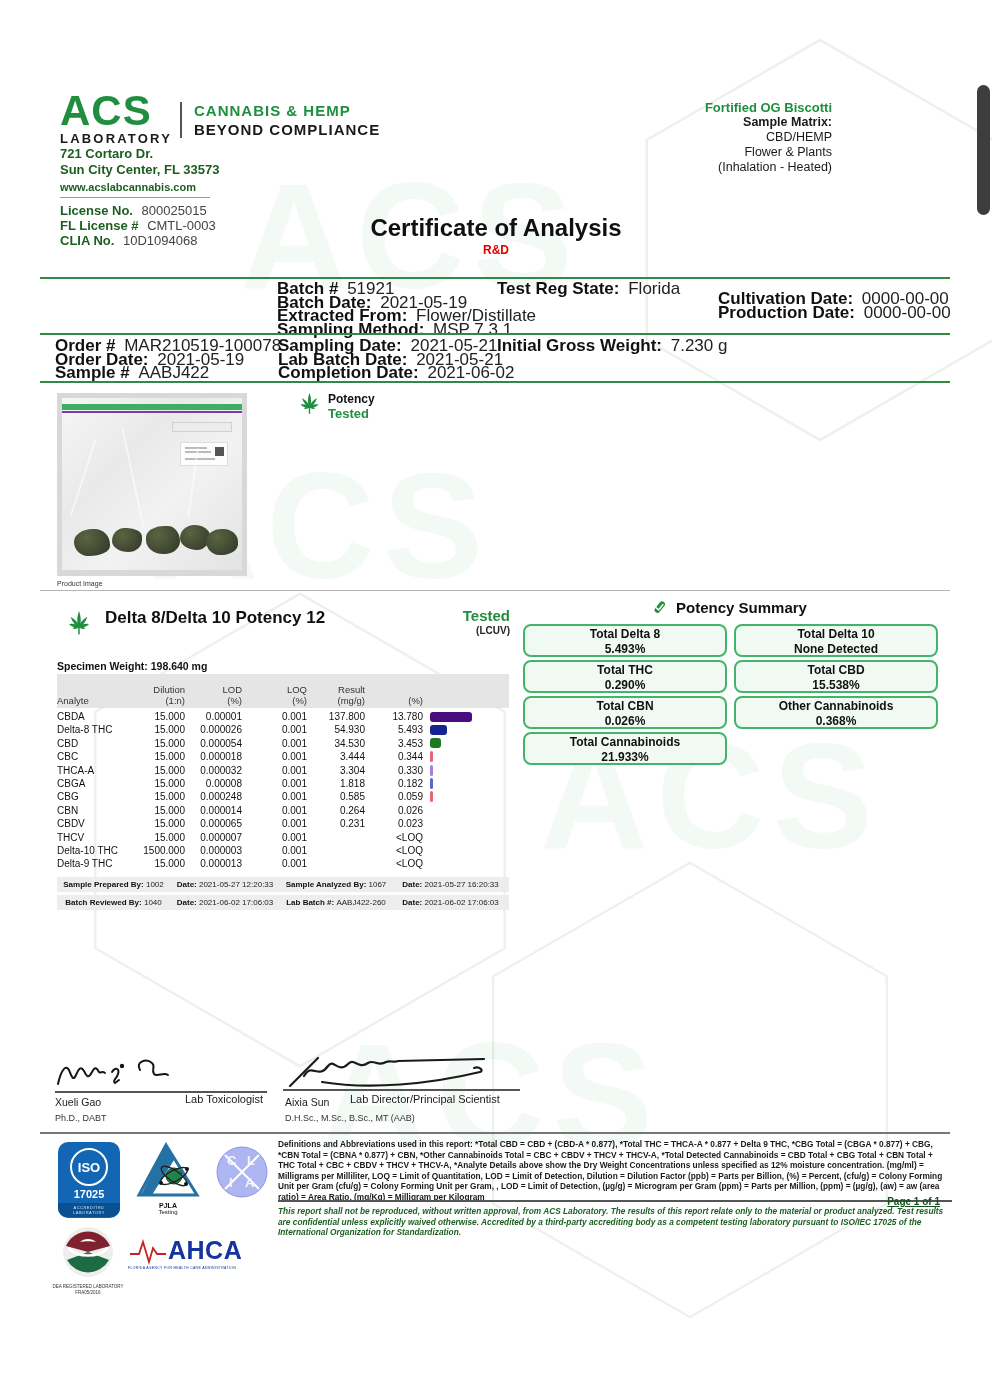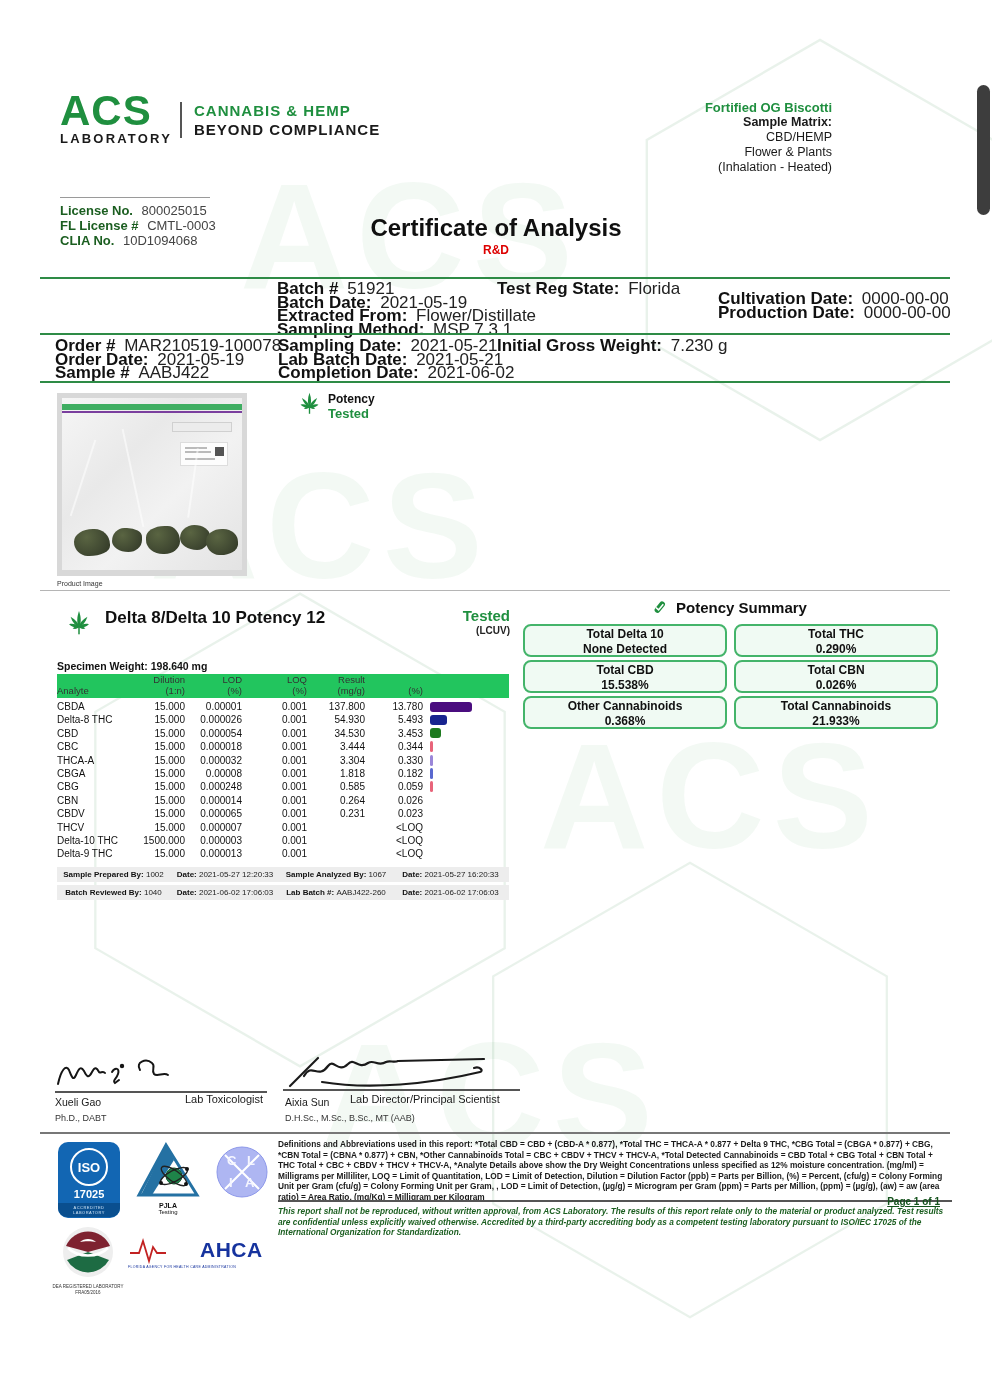--- a/index.html
+++ b/index.html
@@ -49,21 +49,21 @@
   .photo-cap{font-size:7px;color:#333;}
   .badge-label1{font-size:12px;font-weight:700;color:#111;}
   .badge-label2{font-size:13px;font-weight:700;color:#1f8f3f;}
   
   .sec-title{font-size:17px;font-weight:700;line-height:22px;color:#101010;}
   .tested-block{text-align:right;}
   .tested-word{font-size:15px;font-weight:700;color:#1f8f3f;}
   .method-word{font-size:10px;font-weight:700;color:#222;margin-top:1px;}
   .spec-line{font-size:10.5px;font-weight:700;color:#111;}
   .a-grid{display:grid;grid-template-columns:70px 58px 57px 65px 58px 58px 86px;}
-  .a-head{background:#22c55e;padding-top:1px;padding-bottom:2px;}
+  .a-head{background:#e5e5e5;padding-top:11px;padding-bottom:2px;}
   .hc{font-size:9.5px;line-height:10.5px;color:#333;}
   .ac{font-size:10px;line-height:13.4px;color:#111;white-space:nowrap;}
   .l{text-align:left;}
   .r{text-align:right;}
   .bar-cell{padding-left:7px;}
   .bar{height:10px;margin-top:1.5px;border-radius:3px;}
   .bar.sliver{width:3px;height:11px;margin-top:1px;border-radius:2px;}
   .m-grid{display:grid;grid-template-columns:113px 110px 112px 117px;background:#ededed;
           margin-bottom:3px;padding:2px 0;}
   .m-cell{font-size:8px;line-height:11px;white-space:nowrap;text-align:center;}
@@ -93,21 +93,21 @@
   .iso-cap{margin-top:3px;background:#0a4f8f;color:#cfe4f7;font-size:4px;text-align:center;
            padding:2px 1px;border-radius:0 0 9px 9px;letter-spacing:0.5px;}
   .pjla-cap1{font-size:7px;font-weight:700;text-align:center;color:#111;}
   .pjla-cap2{font-size:6px;text-align:center;color:#111;}
   .clia{width:52px;height:52px;position:relative;}
   .clia-l{position:absolute;font-size:13px;font-weight:700;color:#f5f6ff;}
   .clia-l.p0{left:11px;top:7px;} .clia-l.p1{left:31px;top:7px;}
   .clia-l.p2{left:13px;top:29px;} .clia-l.p3{left:29px;top:29px;}
   .dea-cap{font-size:4.5px;color:#333;text-align:center;line-height:6px;width:84px;margin-left:-16px;margin-top:2px;}
   .ahca-row{display:flex;align-items:center;}
-  .ahca-name{font-size:21px;font-weight:800;color:#16339e;letter-spacing:0.5px;margin-left:32px;}
+  .ahca-name{font-size:25px;font-weight:800;color:#16339e;letter-spacing:0.5px;}
   .ahca-cap{font-size:3.5px;color:#16339e;margin-top:1px;letter-spacing:0.3px;}
   .scroll-thumb{position:absolute;left:977px;top:85px;width:13px;height:130px;background:#3d3d3d;
                 border-radius:7px;z-index:5;}
   .field-line{white-space:nowrap;}
 </style>
 </head>
 <body>
 
 <div class="page">
 
@@ -125,20 +125,25 @@
     <polygon points="100,0 50,86.6 -50,86.6 -100,0 -50,-86.6 50,-86.6" fill="none" stroke="rgba(40,130,60,0.10)" stroke-width="1" transform="rotate(30)"></polygon>
   </svg>
 
   <div class="abs z" style="left:60px;top:92px;">
     <div class="logo-acs">ACS</div>
     <div class="logo-lab">LABORATORY</div>
   </div>
   <div class="abs z tagline" style="left:180px;top:102px;">
     <div class="tag1">CANNABIS &amp; HEMP</div>
     <div class="tag2">BEYOND COMPLIANCE</div>
+  </div>
+  <div class="abs z" style="left:60px;top:146px;">
+    <div class="addr">721 Cortaro Dr.</div>
+    <div class="addr">Sun City Center, FL 33573</div>
+    <div class="site">www.acslabcannabis.com</div>
   </div>
   <div class="abs z mini-rule" style="left:60px;top:197px;width:150px;"></div>
   <div class="abs z lic" style="left:60px;top:203px;">
       <div class="field-line"><span class="f-label">License No. </span><span class="f-value">800025015</span></div>
       <div class="field-line"><span class="f-label">FL License # </span><span class="f-value">CMTL-0003</span></div>
       <div class="field-line"><span class="f-label">CLIA No. </span><span class="f-value">10D1094068</span></div>
     </div>
 
   <div class="abs z sample-block" style="left:590px;top:100px;width:242px;">
     <div class="sample-name">Fortified OG Biscotti</div>
@@ -412,20 +417,24 @@
   <div class="abs z sum-title-row" style="left:523px;top:599px;width:412px;">
     <svg width="17" height="17" viewBox="0 0 18 18">
       <g transform="rotate(38 9 9)">
           <rect x="6" y="1.5" width="6" height="14" rx="3" fill="#1f8f3f"></rect>
         </g>
       <path d="M5.2,9 L8,11.6 L13,5.6" stroke="#fff" stroke-width="1.7" fill="none"></path>
     </svg>
     <span class="sum-title">Potency Summary</span>
   </div>
   <div class="abs z sum-grid" style="left:523px;top:624px;">
+      <div class="sum-box">
+        <div class="sum-label">Total Delta 8</div>
+        <div class="sum-value">5.493%</div>
+      </div>
       <div class="sum-box">
         <div class="sum-label">Total Delta 10</div>
         <div class="sum-value">None Detected</div>
       </div>
       <div class="sum-box">
         <div class="sum-label">Total THC</div>
         <div class="sum-value">0.290%</div>
       </div>
       <div class="sum-box">
         <div class="sum-label">Total CBD</div>

